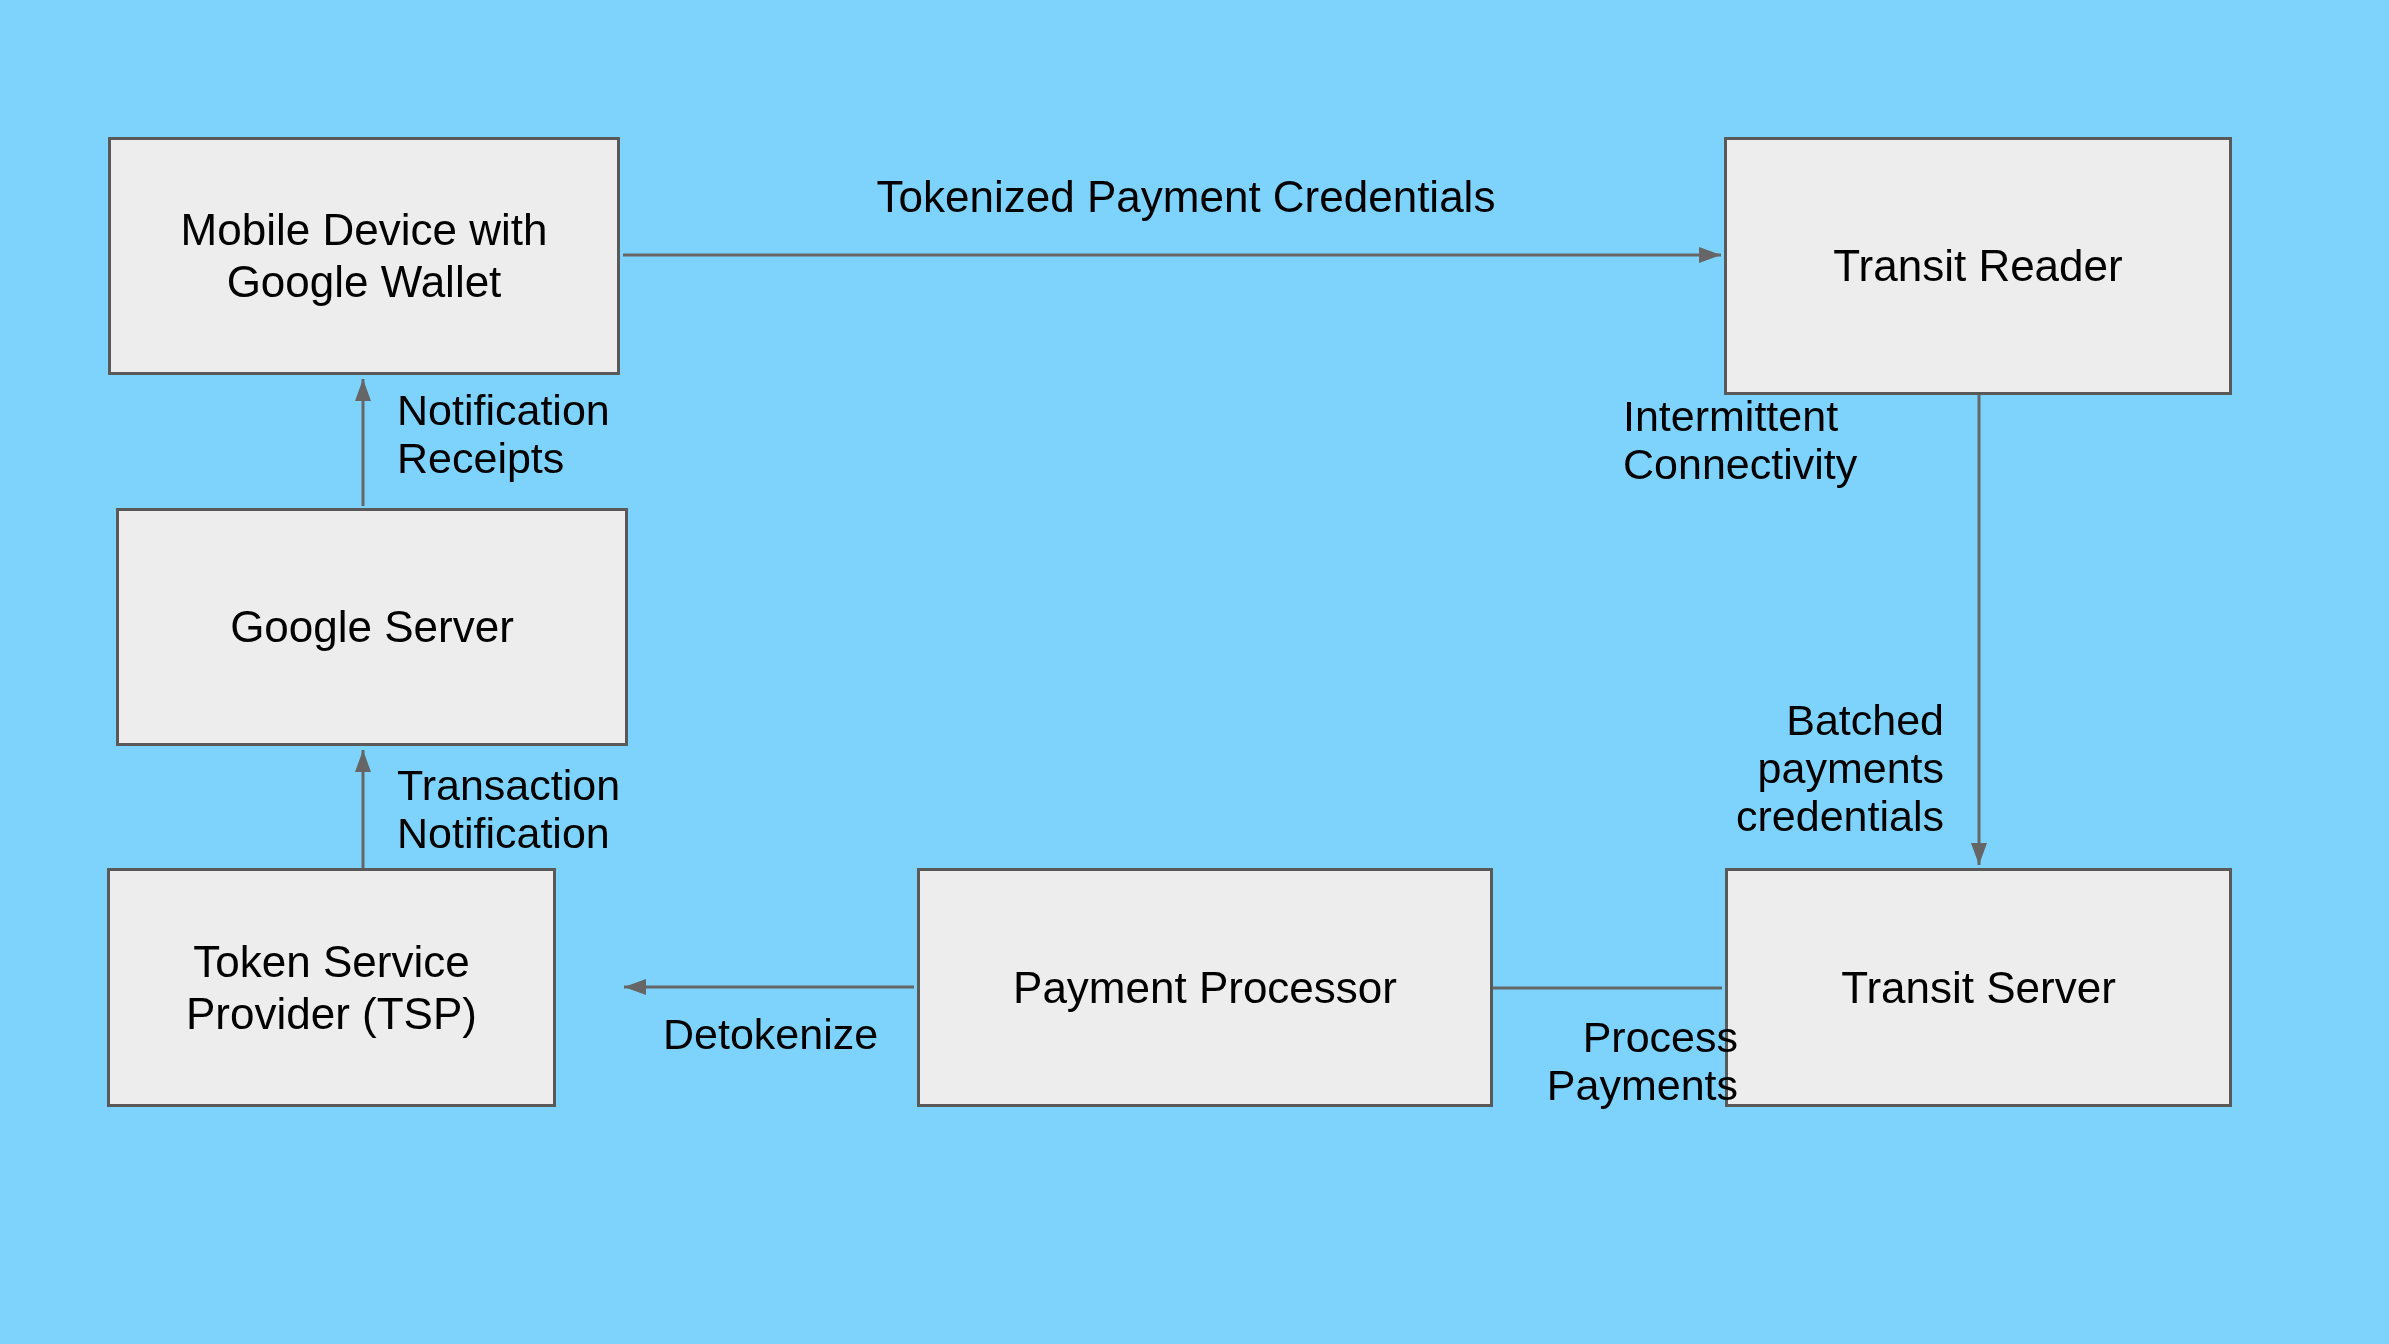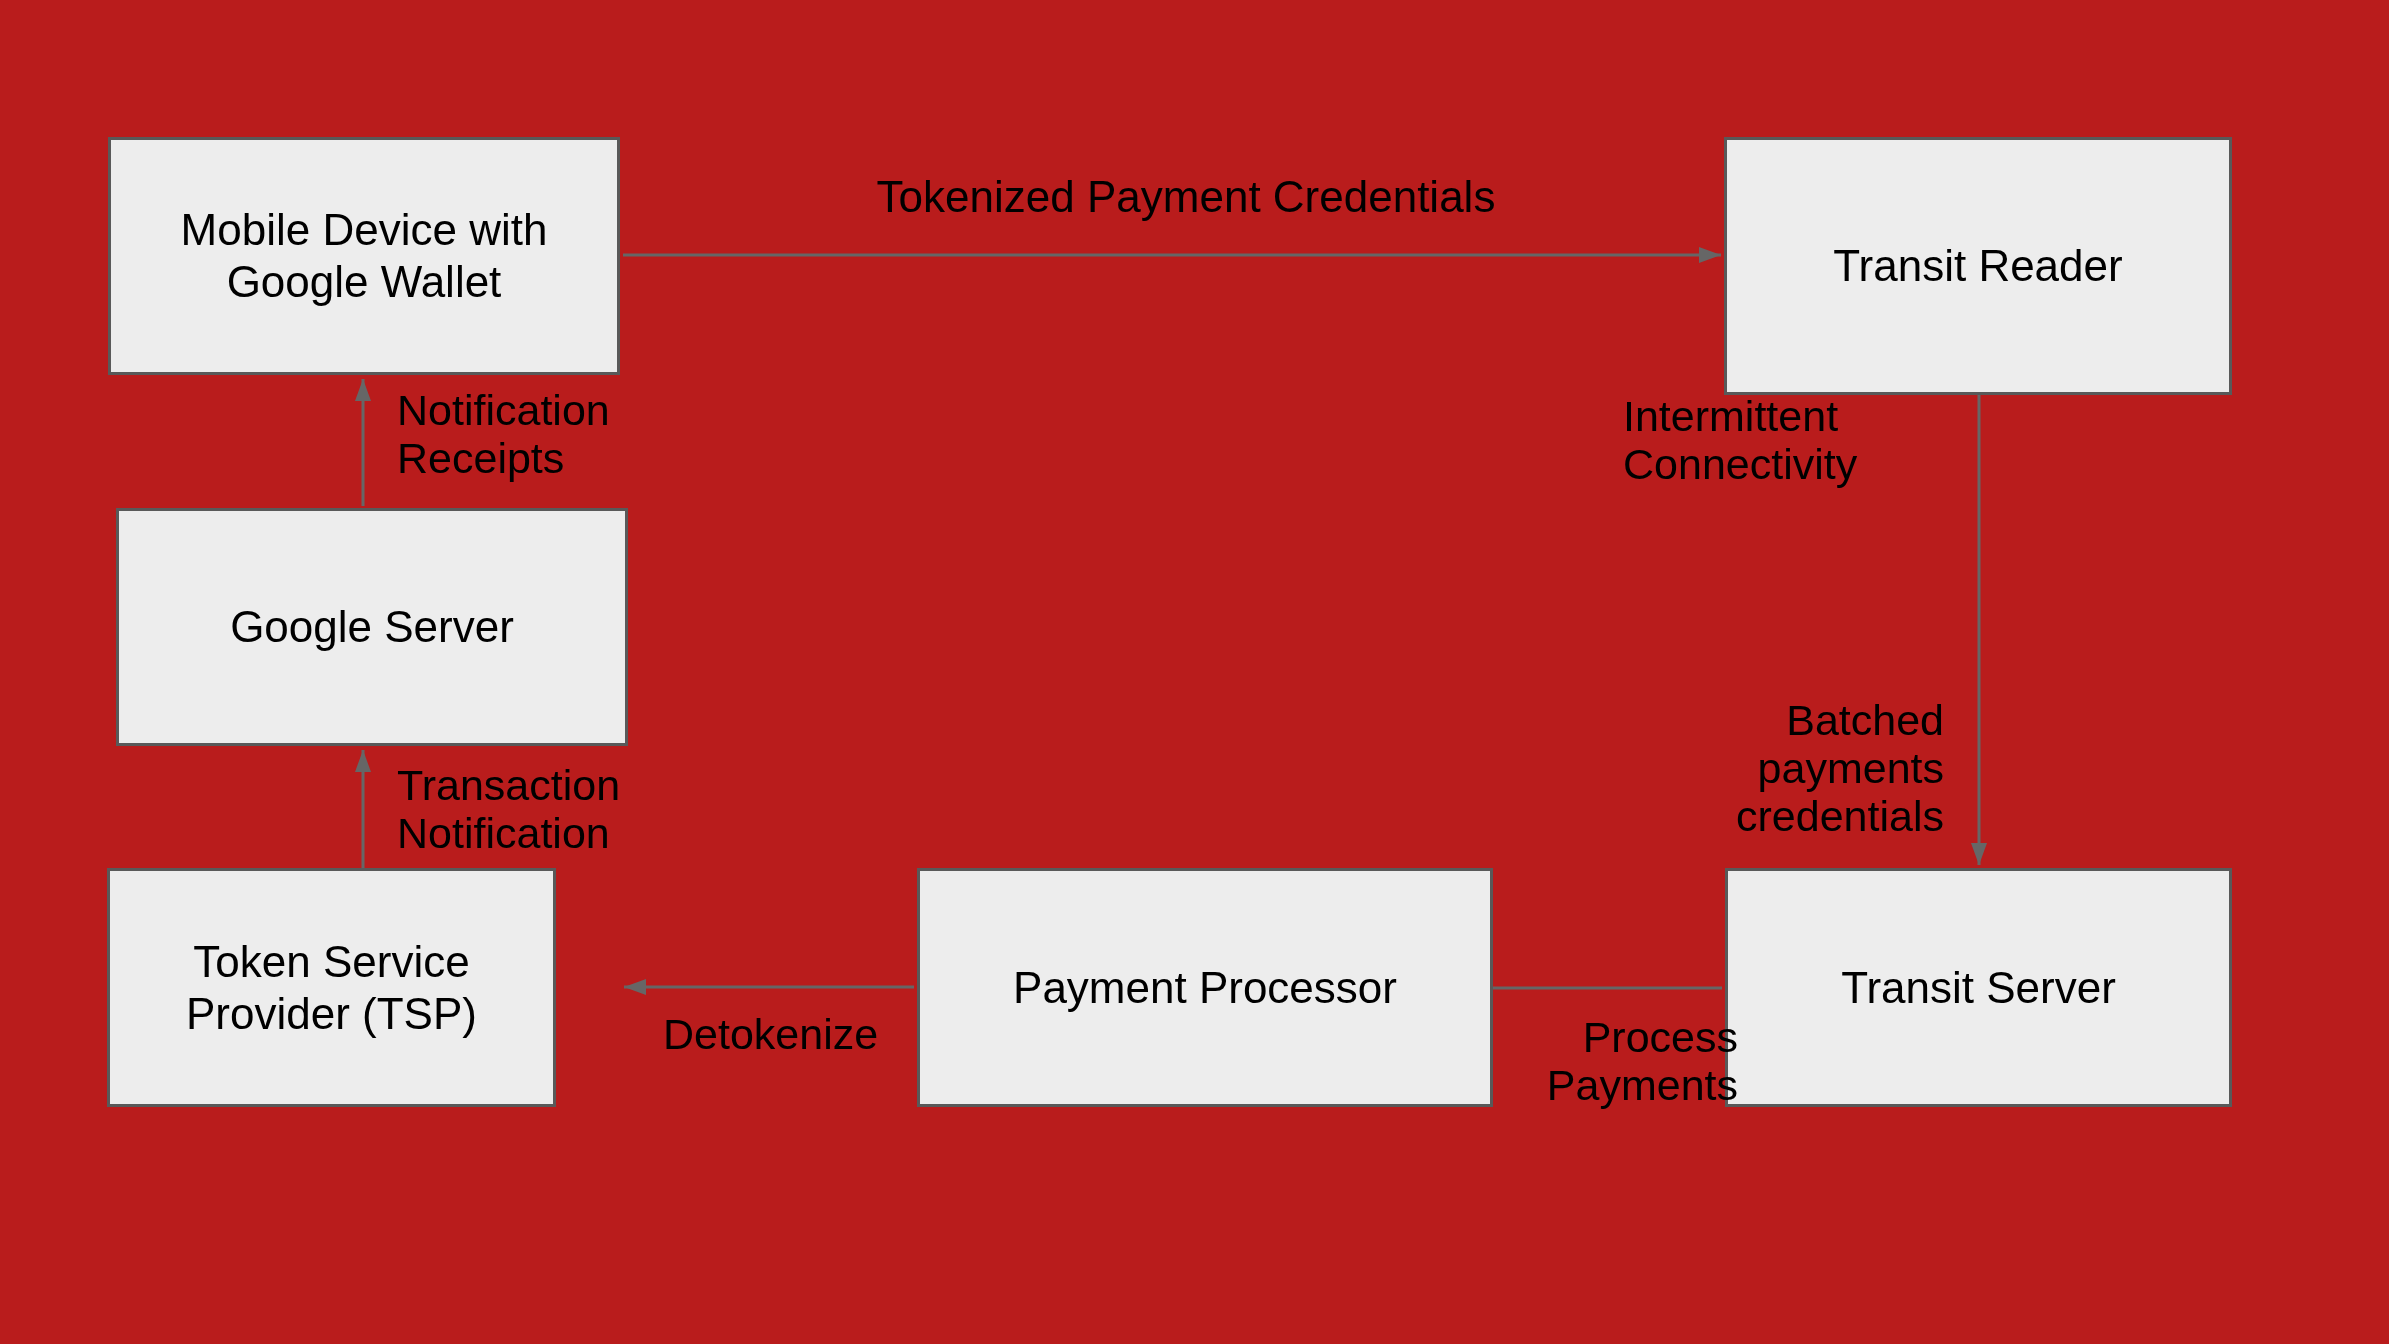--- a/index.html
+++ b/index.html
@@ -45,21 +45,21 @@
   .lbl-notification-receipts{left:397px;top:386px;width:260px;text-align:left;}
   .lbl-transaction-notification{left:397px;top:761px;width:280px;text-align:left;}
   .lbl-intermittent{right:446px;top:392px;width:320px;}
   .lbl-batched{right:445px;top:696px;width:300px;text-align:right;}
   .lbl-process{left:1438px;top:1013px;width:300px;text-align:right;}
   .lbl-detokenize{left:663px;top:1010px;white-space:nowrap;}
 </style>
 </head>
 <body>
 
-<div class="canvas" style="background: #b91c1c;">
+<div class="canvas" style="background: #7dd3fc;">
 
   <svg class="arrow-layer" width="2389" height="1344" viewBox="0 0 2389 1344" xmlns="http://www.w3.org/2000/svg">
     <defs>
       <marker id="arrowhead" markerUnits="userSpaceOnUse" markerWidth="22" markerHeight="16" refX="22" refY="8" orient="auto">
         <path class="arrowhead-shape" d="M0,0 L22,8 L0,16 Z"></path>
       </marker>
     </defs>
     <line class="edge-line" x1="623" y1="255" x2="1721" y2="255" marker-end="url(#arrowhead)"></line>
     <line class="edge-line" x1="1979" y1="377" x2="1979" y2="865" marker-end="url(#arrowhead)"></line>
     <line class="edge-line" x1="1722" y1="988" x2="1437" y2="988" marker-end="url(#arrowhead)"></line>

